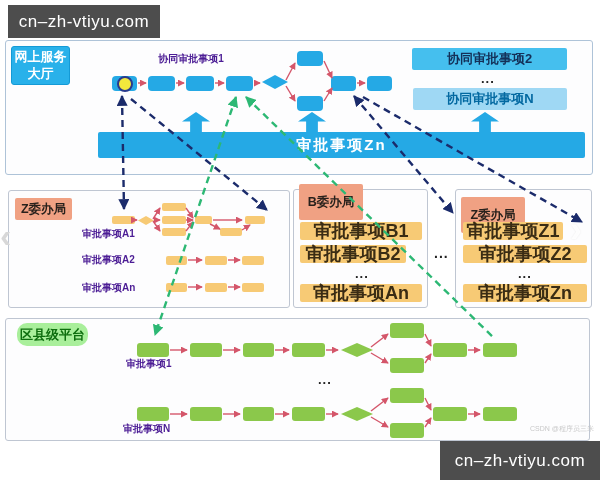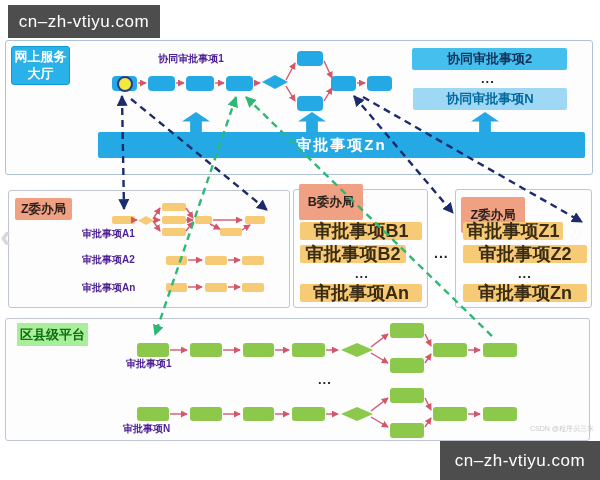--- a/index.html
+++ b/index.html
@@ -9,21 +9,21 @@
   }
   .abs{position:absolute}
   
   .wm{background:#4d4d4d;color:#fff;font-size:17px;display:flex;align-items:center;justify-content:center;letter-spacing:.5px}
   
   .sect{position:absolute;background:#fdfdfe;border:1.5px solid #bfc6d2;border-radius:3px;box-sizing:border-box}
   .sect.hall{border-color:#aec3d8}
   
   .hdr{position:absolute;display:flex;align-items:center;justify-content:center;font-weight:bold;box-sizing:border-box}
   .hdr.peach{background:#f0a183;color:#28211c;font-size:12.5px;border-radius:2px}
-  .hdr.greenlt{background:#a9ef9b;color:#0e6e0e;font-size:13px;border-radius:0}
+  .hdr.greenlt{background:#a9ef9b;color:#0e6e0e;font-size:13px;border-radius:10px}
   .hall-title{background:#29b1ea;border:1px solid #149ad6;color:#fff;font-size:13px;font-weight:bold;
     border-radius:3px;display:flex;flex-direction:column;align-items:center;justify-content:center;line-height:1.25}
   
   .itm{position:absolute;display:flex;align-items:center;justify-content:center;font-weight:bold;box-sizing:border-box;border-radius:2px}
   .itm.blue2{background:#45bfee;color:#143058;font-size:13px}
   .itm.bluen{background:#9fd8f4;color:#0369a1;font-size:13px}
   .itm.orange{background:#f7ca75;color:#3a2c14;font-size:18px}
   .banner{position:absolute;background:#25a9e5;color:#fff;font-weight:bold;font-size:15px;
     display:flex;align-items:center;justify-content:center;letter-spacing:2px;border-radius:2px}
   

